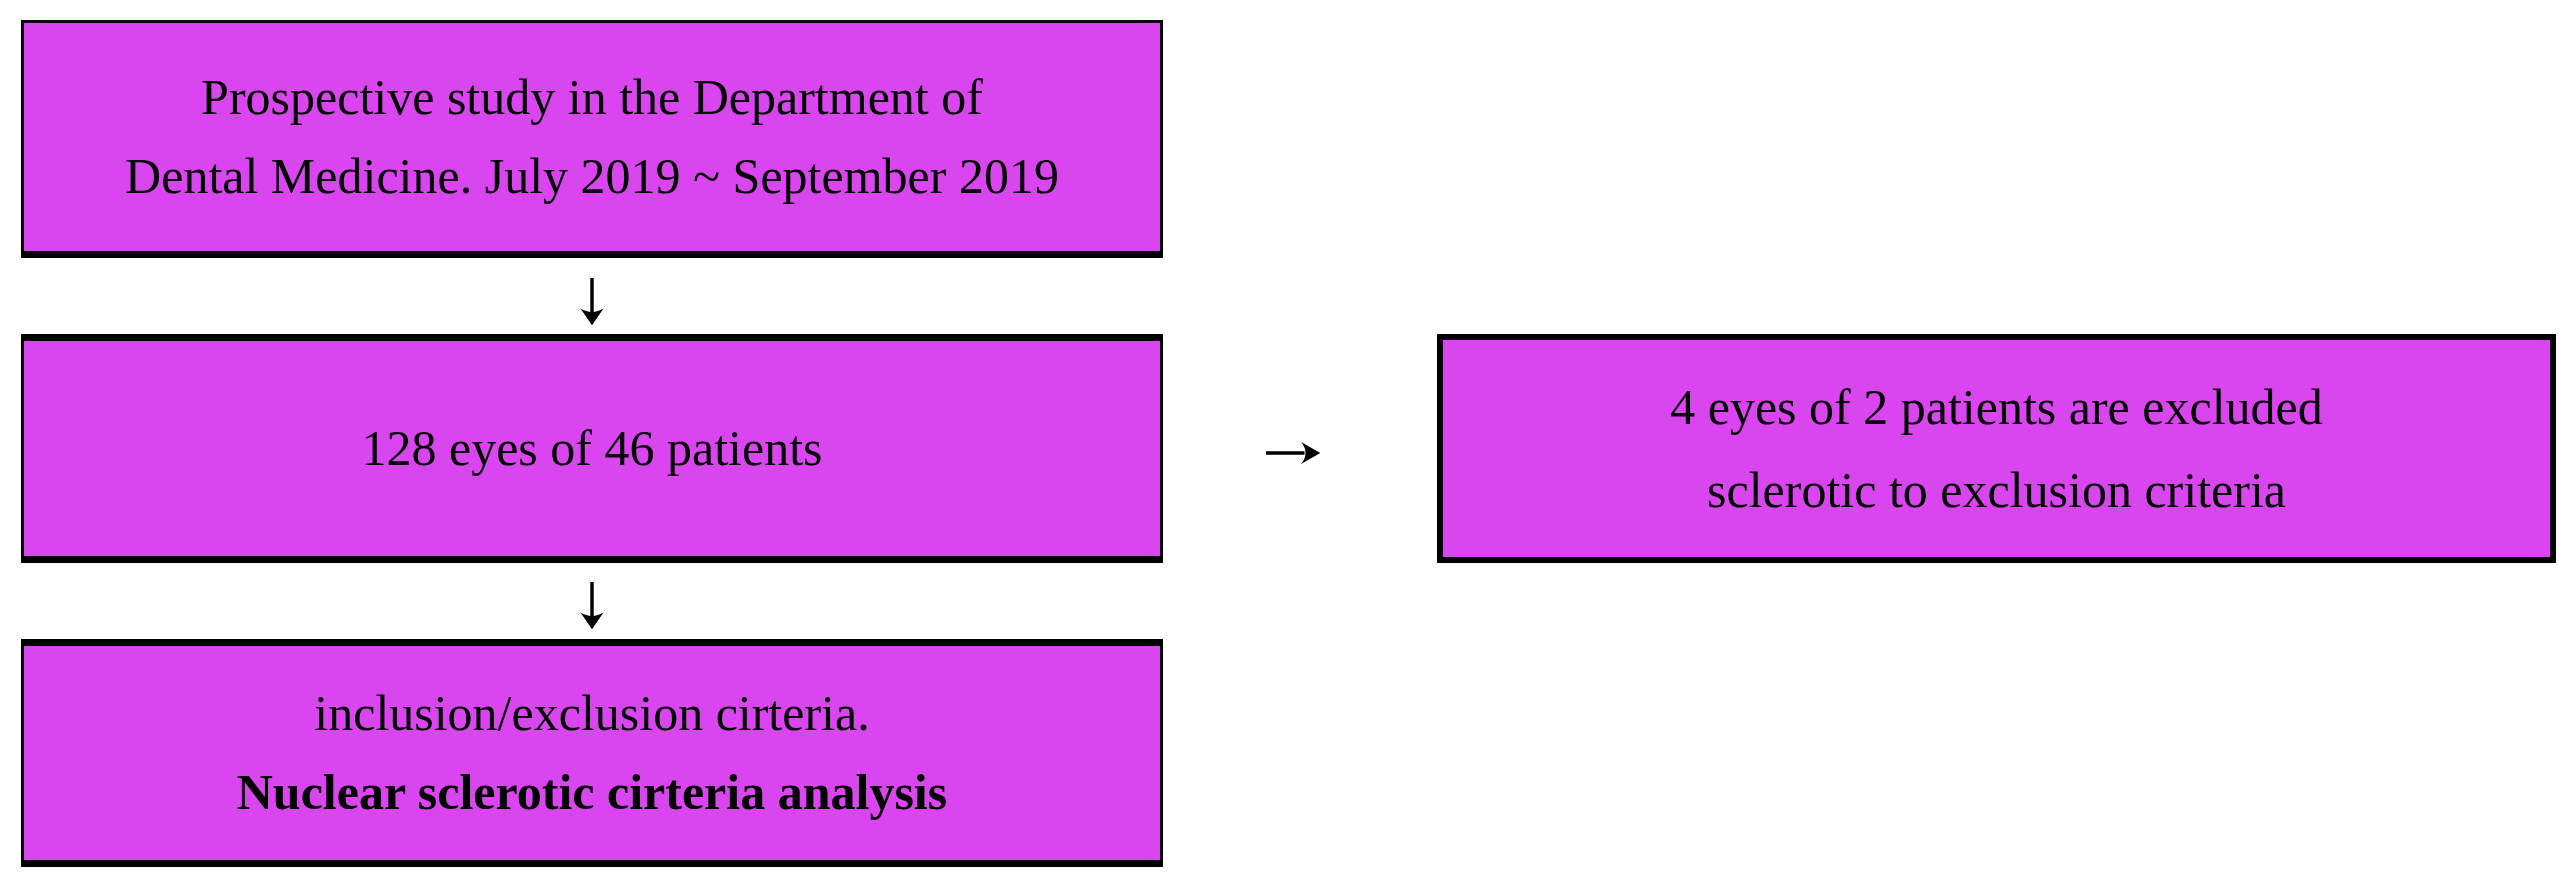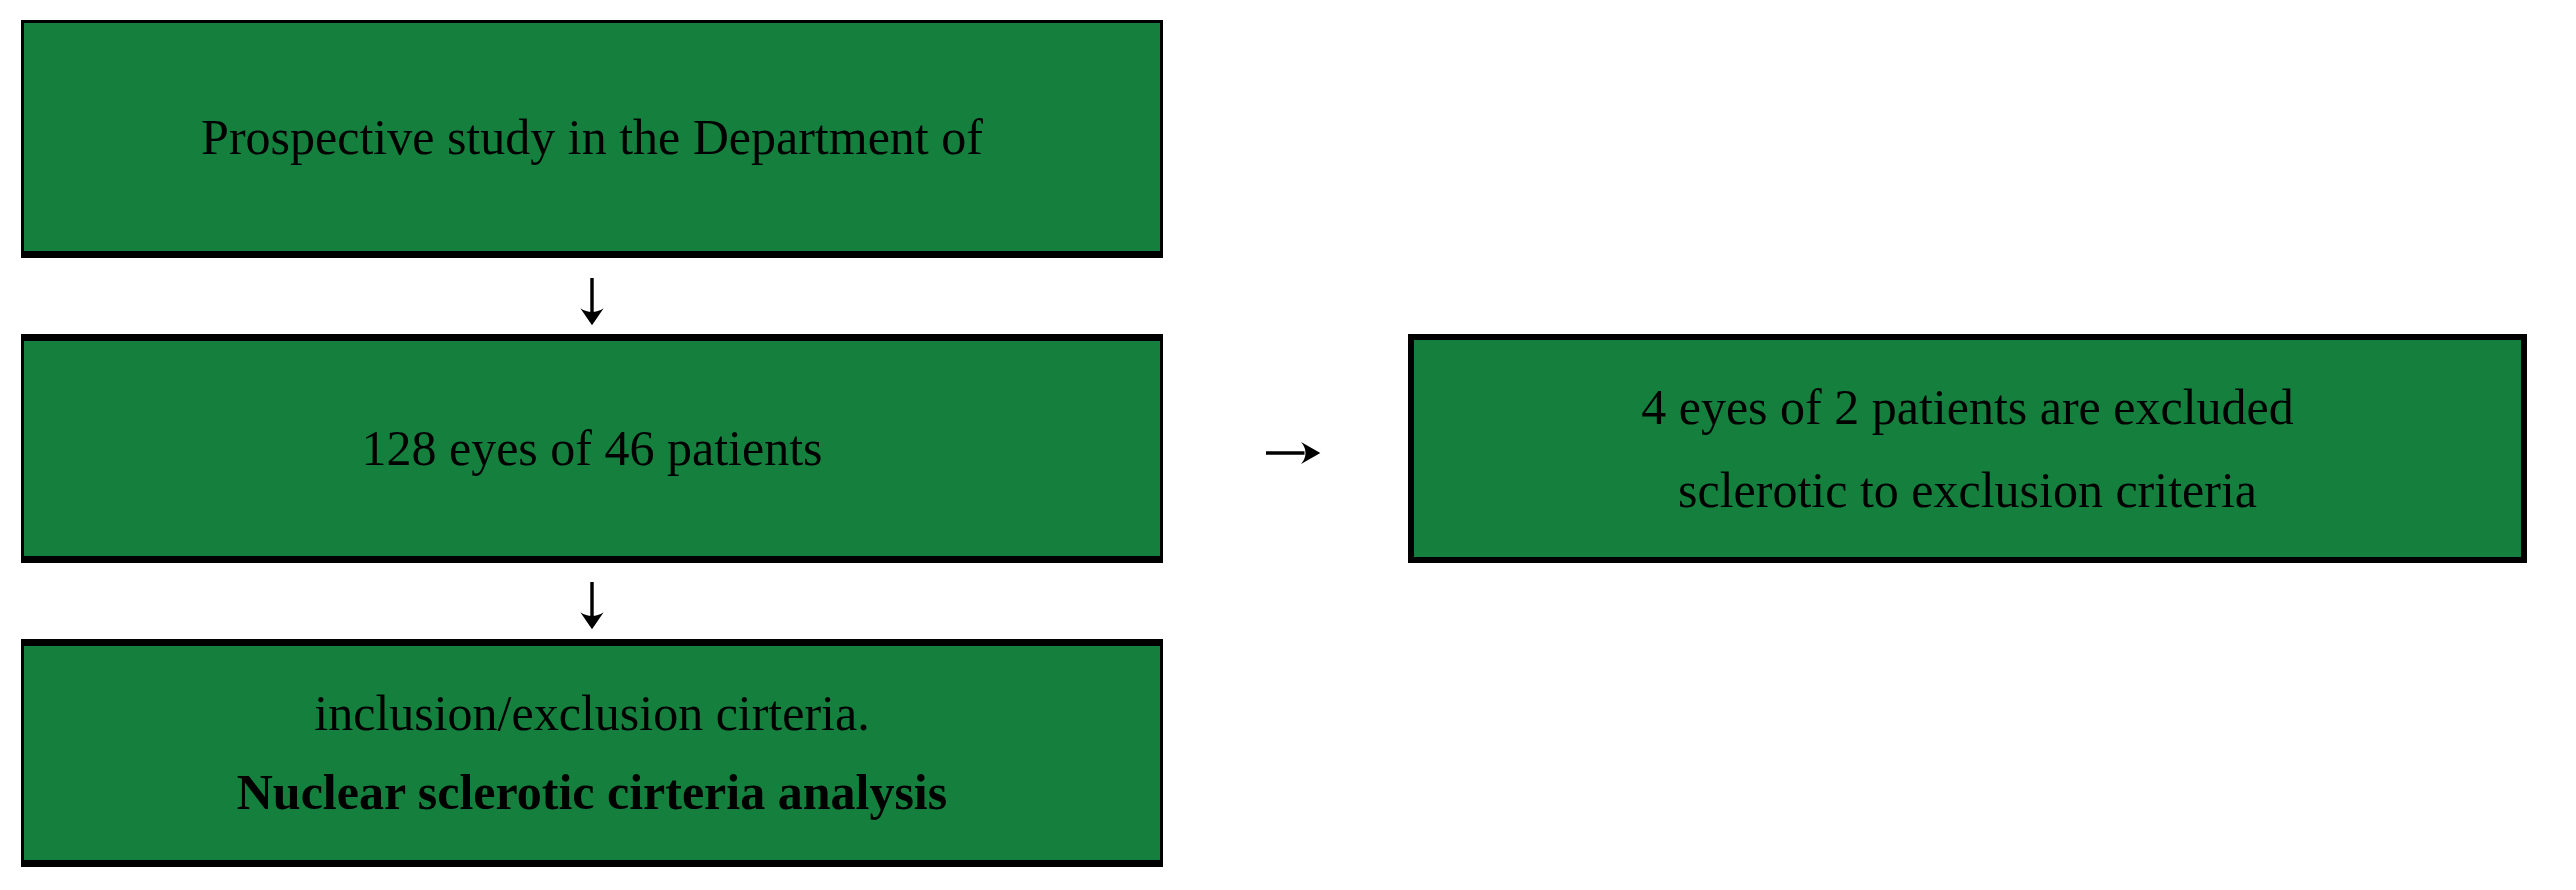--- a/index.html
+++ b/index.html
@@ -12,21 +12,21 @@
     width: 2576px;
     height: 890px;
     background: var(--paper, #ffffff);
     font-family: "Liberation Serif", "DejaVu Serif", serif;
     color: var(--ink, #000000);
     overflow: hidden;
   }
   .box {
     position: absolute;
     box-sizing: border-box;
-    background: #15803d;
+    background: #d946ef;
     border-style: solid;
     border-color: var(--ink, #000000);
     display: flex;
     flex-direction: column;
     justify-content: center;
     align-items: center;
     text-align: left;
     font-size: 50px;
     line-height: 79px;
   }
@@ -38,21 +38,21 @@
     width: 1142px; height: 238px;
     border-width: 3.5px 3.5px 7.6px 3.5px;
   }
   #box-screened {
     left: 21px; top: 334px;
     width: 1142px; height: 229px;
     border-width: 7px 3.5px 7.6px 3.5px;
     line-height: 83px;
   }
   #box-excluded {
-    left: 1408px; top: 334px;
+    left: 1437px; top: 334px;
     width: 1119px; height: 229px;
     border-width: 6.2px;
     line-height: 83px;
   }
   #box-outcome {
     left: 21px; top: 639px;
     width: 1142px; height: 228px;
     border-width: 7px 3.5px 7.6px 3.5px;
   }
   #box-outcome .line.bold {
@@ -77,20 +77,21 @@
   #arrow-down-2 { left: 578px; top: 582px; }
   #arrow-right-1 { left: 1266px; top: 439px; }
 </style>
 </head>
 <body>
 
 <div class="canvas" style="--ink: #000000; --paper: #ffffff;">
 
   <div class="box" id="box-study">
     <div class="line">Prospective study in the Department of</div>
+    <div class="line">Dental Medicine. July 2019 ~ September 2019</div>
   </div>
 
   <div class="arrow" id="arrow-down-1">
     <svg width="28" height="48" viewBox="0 0 40 70" aria-hidden="true">
       <line class="stroke" x1="20" y1="0" x2="20" y2="50"></line>
       <path class="head" d="M20,69 L3,44 Q20,55 37,44 Z"></path>
     </svg>
   </div>
 
   <div class="box" id="box-screened">

